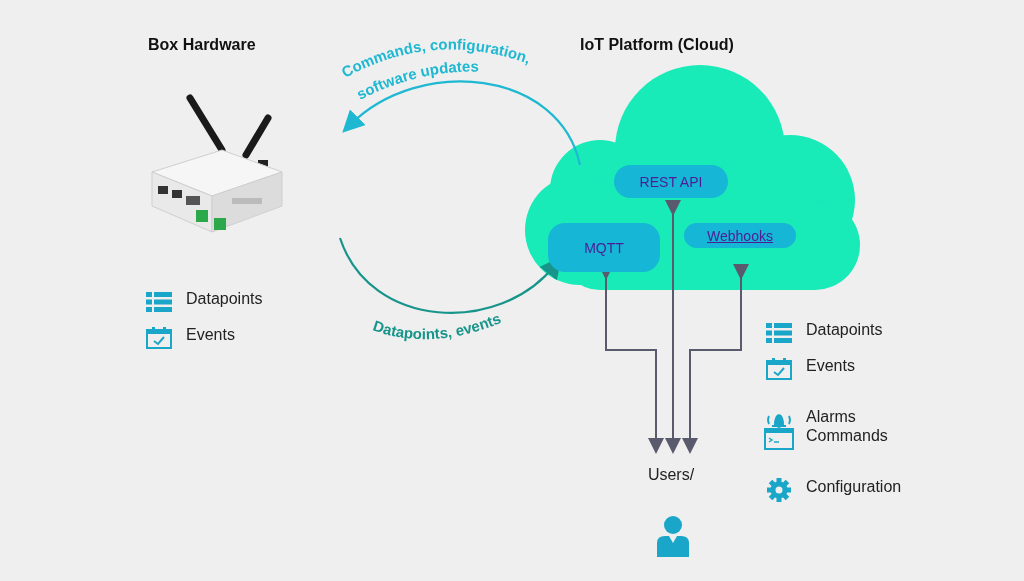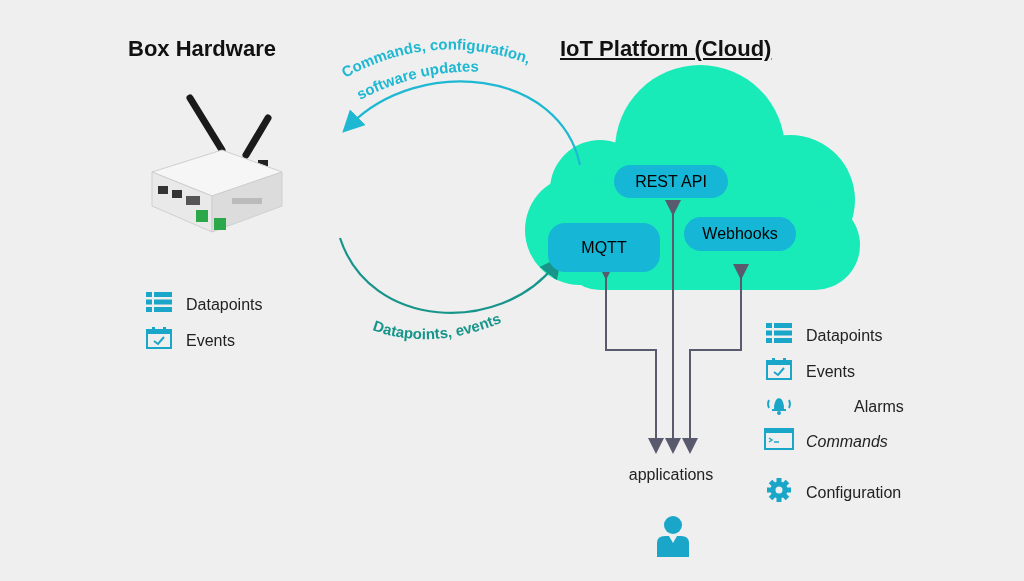--- a/index.html
+++ b/index.html
@@ -5,43 +5,44 @@
   html, body { margin: 0; padding: 0; }
   body {
     width: 1024px; height: 581px; overflow: hidden;
     background: #efefef;
     font-family: "Liberation Sans", sans-serif;
     position: relative;
   }
   .abs { position: absolute; }
   .title {
     font-family: "Liberation Sans", sans-serif;
-    font-weight: bold; font-size: 22px; color: #111;
+    font-weight: bold; font-size: 16px; color: #111;
     white-space: nowrap;
+    margin-left: 20px;
   }
   .legend-item {
-    position: absolute; display: flex; align-items: flex-end;
+    position: absolute; display: flex; align-items: flex-start;
     font-size: 16px; color: #222; white-space: nowrap;
   }
   .legend-item .ic { width: 30px; height: 24px; margin-right: 12px; display: flex; align-items: center; justify-content: center; }
   .pill {
-    position: absolute; background: #16b6d6; color: #000000;
-    border-radius: 17px; font-size: 16px; display: flex;
+    position: absolute; background: #16b6d6; color: #4c1d95;
+    border-radius: 17px; font-size: 14px; display: flex;
     align-items: center; justify-content: center; white-space: nowrap;
   }
   .users-label {
     position: absolute; text-align: center; font-size: 16px; color: #222; line-height: 20px;
   }
   svg text { font-family: "Liberation Sans", sans-serif; }
 </style>
 </head>
 <body>
 
 <div class="abs title" style="left:128px; top:36px;">Box Hardware</div>
-<div class="abs title" style="left:560px; top:36px;text-decoration:underline;">IoT Platform (Cloud)</div>
+<div class="abs title" style="left:560px; top:36px;">IoT Platform (Cloud)</div>
 
 <svg class="abs" style="left:0; top:0;" width="1024" height="581">
   <defs>
     <path id="topArc" d="M 345 78 Q 450 20 565 80" fill="none"></path>
     <path id="botArc" d="M 372 330 Q 440 355 525 312" fill="none"></path>
     <marker id="arrTop" markerWidth="10" markerHeight="10" refX="5" refY="5" orient="auto">
       <path d="M0,0 L10,5 L0,10 z" fill="#1fb8d2"></path>
     </marker>
     <marker id="arrBot" markerWidth="10" markerHeight="10" refX="5" refY="5" orient="auto">
       <path d="M0,0 L10,5 L0,10 z" fill="#17958a"></path>
@@ -101,21 +102,21 @@
     <rect x="172" y="190" width="10" height="8" fill="#333"></rect>
     <rect x="186" y="196" width="14" height="9" fill="#555"></rect>
     <rect x="196" y="210" width="12" height="12" fill="#2aa84a"></rect>
     <rect x="214" y="218" width="12" height="12" fill="#2aa84a"></rect>
     <rect x="232" y="198" width="30" height="6" fill="#bbb"></rect>
   </g>
 </svg>
 
 <div class="pill" style="left:614px; top:165px; width:114px; height:33px;">REST API</div>
 <div class="pill" style="left:548px; top:223px; width:112px; height:49px;">MQTT</div>
-<div class="pill" style="left:684px; top:217px; width:112px; height:34px;">Webhooks</div>
+<div class="pill" style="left:684px; top:223px; width:112px; height:25px;text-decoration:underline;">Webhooks</div>
 
 <div class="legend-item" style="left:144px; top:290px;">
   <span class="ic">
     <svg width="28" height="22">
         <g fill="#1aa6c8">
           <rect x="1" y="1" width="6" height="5"></rect>
           <rect x="9" y="1" width="18" height="5"></rect>
           <rect x="1" y="8.5" width="6" height="5"></rect>
           <rect x="9" y="8.5" width="18" height="5"></rect>
           <rect x="1" y="16" width="6" height="5"></rect>
@@ -158,32 +159,32 @@
     <svg width="28" height="24">
         <rect x="2" y="4" width="24" height="18" fill="none" stroke="#1aa6c8" stroke-width="2"></rect>
         <rect x="2" y="4" width="24" height="4" fill="#1aa6c8"></rect>
         <rect x="7" y="1" width="3" height="5" fill="#1aa6c8"></rect>
         <rect x="18" y="1" width="3" height="5" fill="#1aa6c8"></rect>
         <path d="M9 15 L13 18 L19 11" fill="none" stroke="#1aa6c8" stroke-width="2"></path>
       </svg>
   </span>
   <span>Events</span>
 </div>
-<div class="legend-item" style="left:764px; top:392px;gap:48px;">
+<div class="legend-item" style="left:764px; top:408px;">
   <span class="ic">
     <svg width="30" height="24">
         <path d="M10 17 Q10 7 15 6 Q20 7 20 17 Z" fill="#1aa6c8"></path>
         <rect x="8" y="17" width="14" height="2" fill="#1aa6c8"></rect>
         <circle cx="15" cy="21" r="2" fill="#1aa6c8"></circle>
         <path d="M5 8 Q3 12 5 16 M25 8 Q27 12 25 16" stroke="#1aa6c8" stroke-width="1.8" fill="none"></path>
       </svg>
   </span>
   <span>Alarms</span>
 </div>
-<div class="legend-item" style="left:764px; top:427px;font-style:italic;">
+<div class="legend-item" style="left:764px; top:427px;">
   <span class="ic">
     <svg width="30" height="24">
         <rect x="1" y="2" width="28" height="20" fill="none" stroke="#1aa6c8" stroke-width="2"></rect>
         <rect x="1" y="2" width="28" height="4" fill="#1aa6c8"></rect>
         <path d="M5 11 L8 13 L5 15" stroke="#1aa6c8" stroke-width="1.5" fill="none"></path>
         <line x1="10" y1="15" x2="15" y2="15" stroke="#1aa6c8" stroke-width="1.5"></line>
       </svg>
   </span>
   <span>Commands</span>
 </div>
@@ -197,21 +198,21 @@
           <rect x="-2.5" y="-12" width="5" height="24" transform="rotate(135)"></rect>
           <circle r="8.5"></circle>
         </g>
         <circle cx="13" cy="13" r="3.5" fill="#efefef"></circle>
       </svg>
   </span>
   <span>Configuration</span>
 </div>
 
 <div class="users-label" style="left:611px; top:465px; width:120px;">
-  <div>applications</div>
+  <div>Users/</div>
 </div>
 <div class="abs" style="left:656px; top:515px;">
   <svg width="34" height="42">
       <circle cx="17" cy="10" r="9" fill="#1aa6c8"></circle>
       <path d="M1 42 L1 28 Q1 21 9 21 L25 21 Q33 21 33 28 L33 42 Z" fill="#1aa6c8"></path>
       <path d="M13 21 L17 28 L21 21" fill="#efefef"></path>
     </svg>
 </div>
 
 </body></html>

